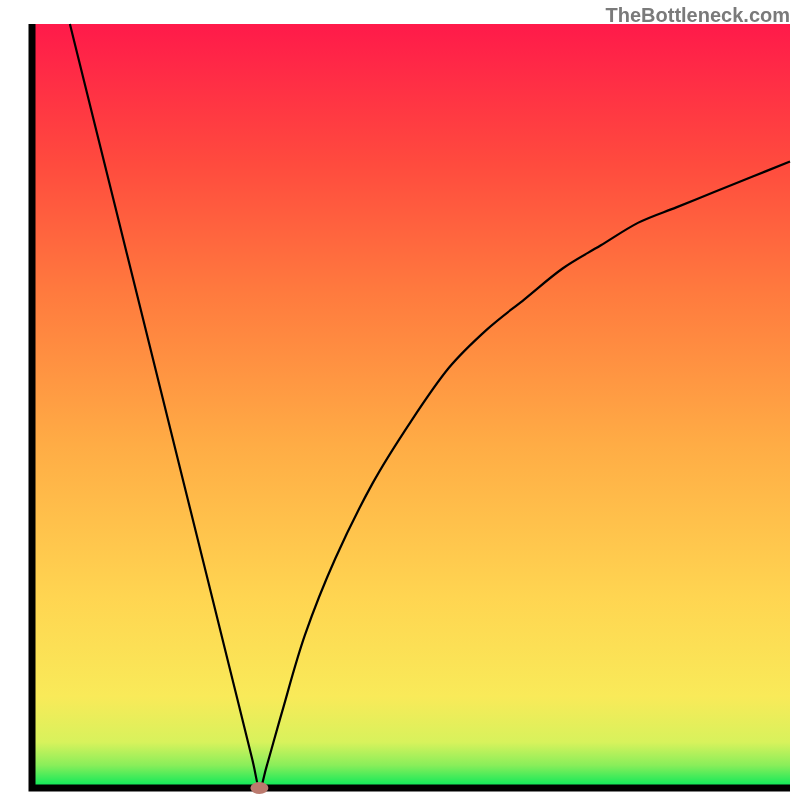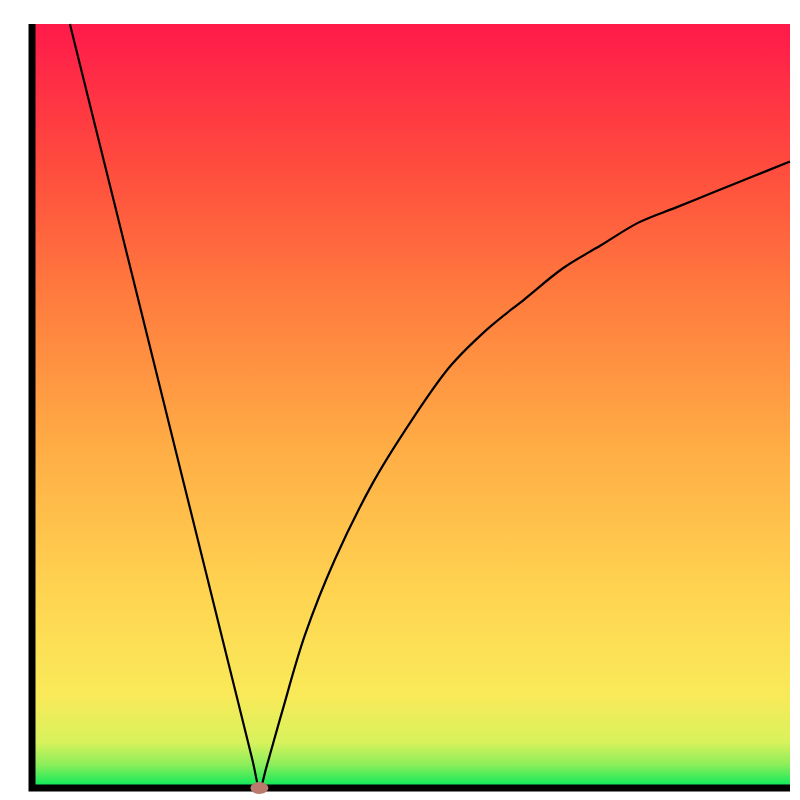--- a/index.html
+++ b/index.html
@@ -31,20 +31,21 @@
     left: 0;
     width: 800px;
     height: 800px;
   }
 </style>
 </head>
 <body>
 
 <div class="canvas">
 
+  <div class="watermark">TheBottleneck.com</div>
 
   <svg class="plot" viewBox="0 0 800 800">
     <defs>
       <linearGradient id="bg-grad" x1="0" y1="1" x2="0" y2="0">
 
       <stop offset="0" stop-color="#00e85a"></stop>
           <stop offset="0.03" stop-color="#8aee5a"></stop>
           <stop offset="0.06" stop-color="#d8f25c"></stop>
           <stop offset="0.12" stop-color="#f9ea59"></stop>
           <stop offset="0.25" stop-color="#ffd551"></stop>

